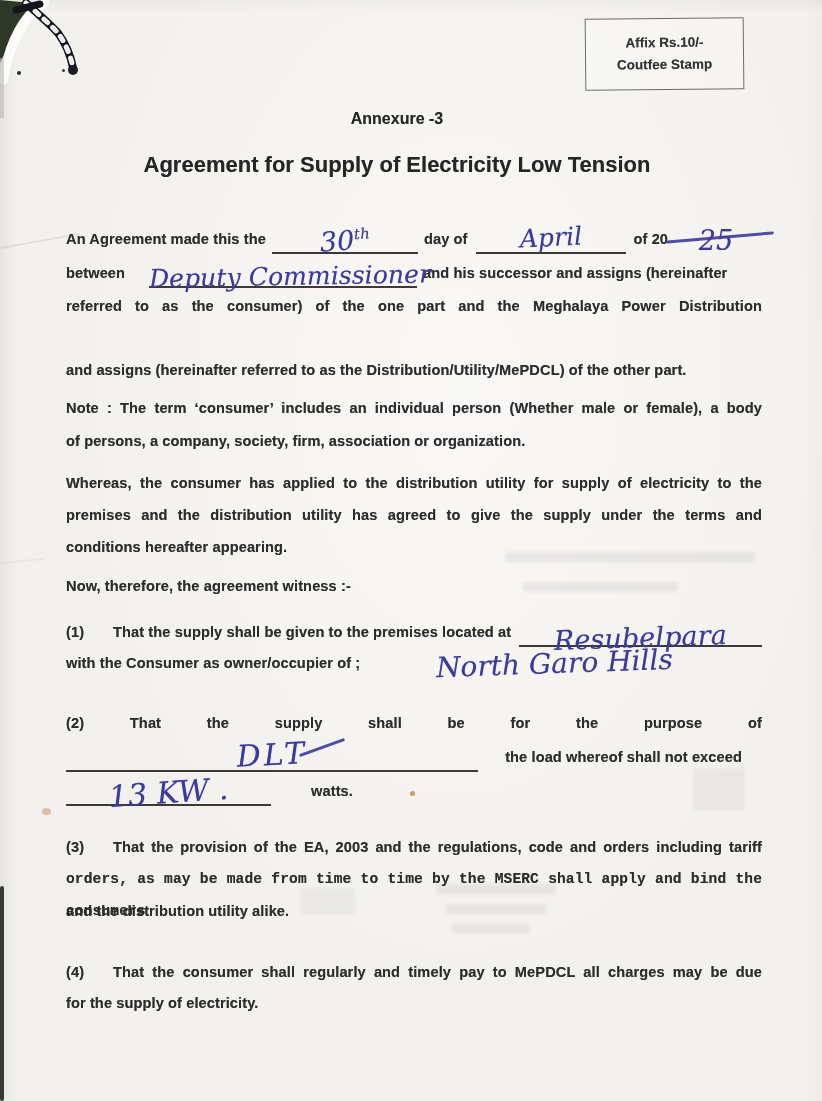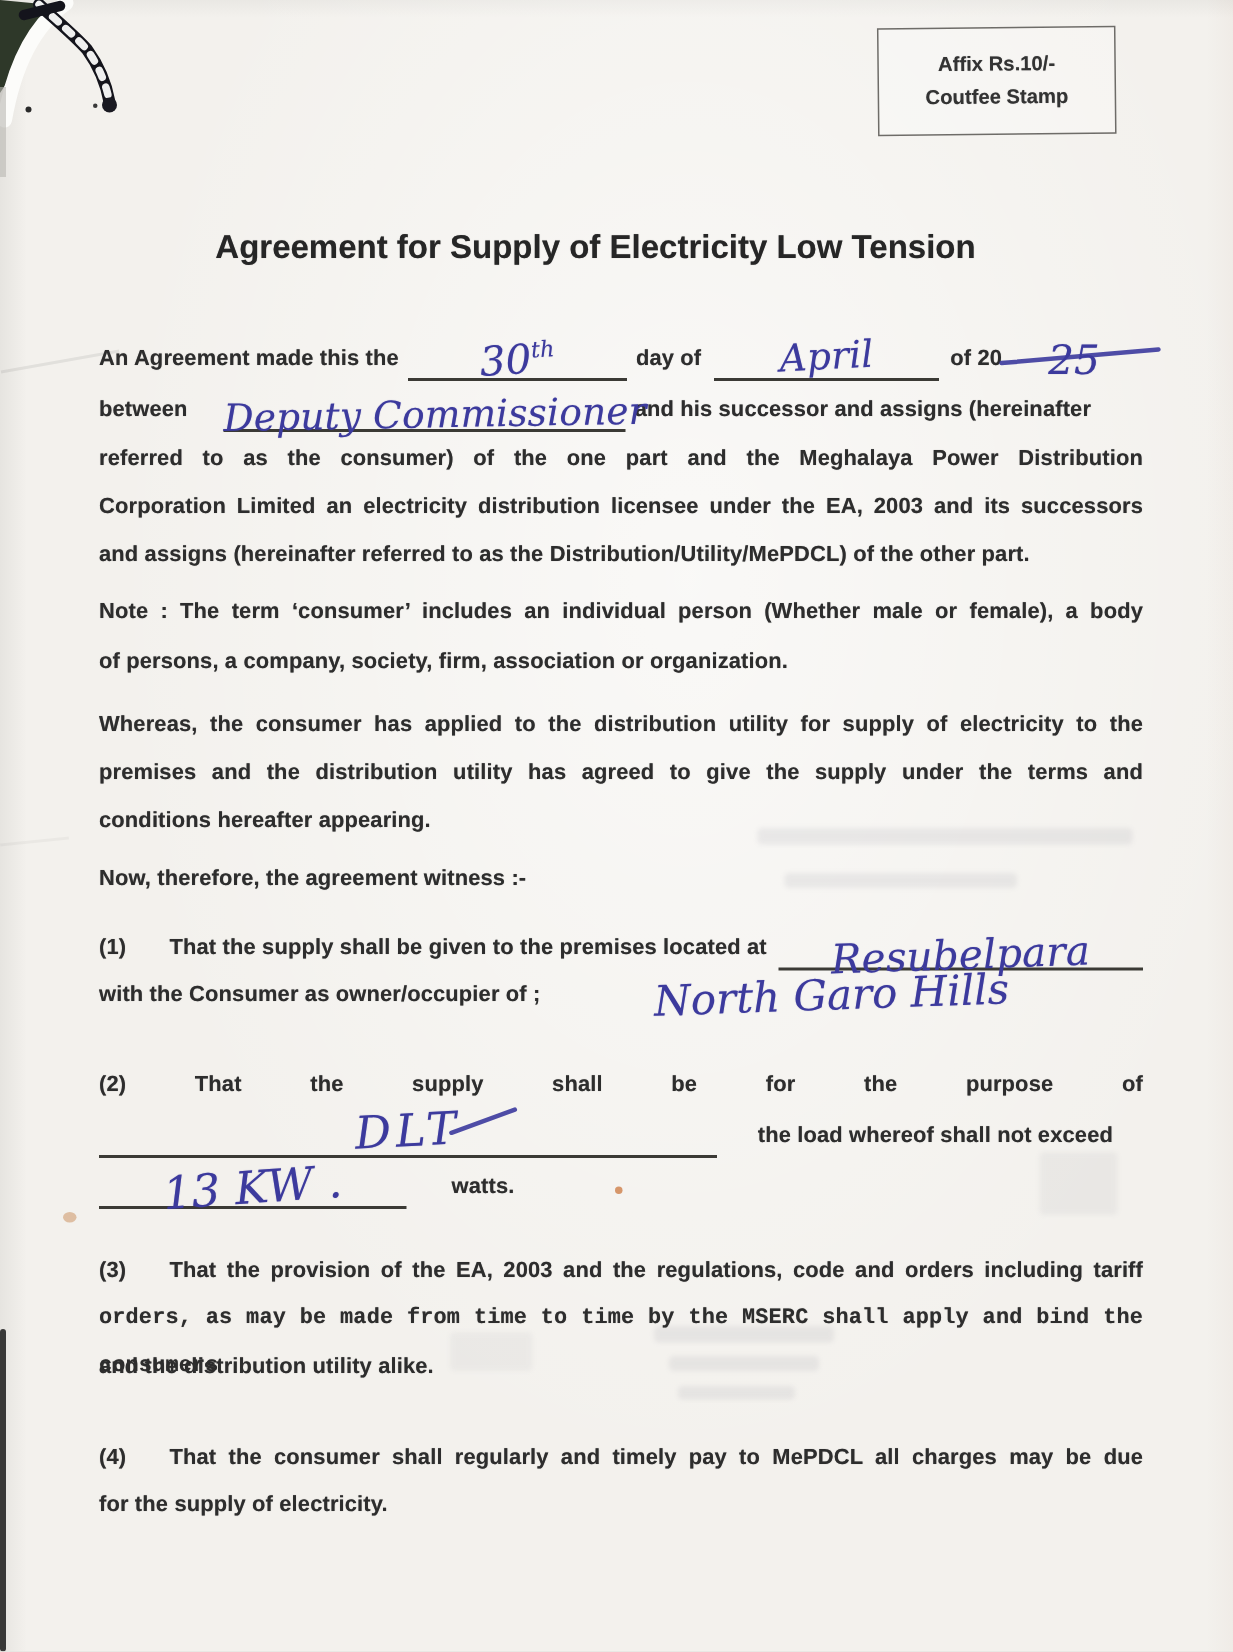--- a/index.html
+++ b/index.html
@@ -89,20 +89,21 @@
   <div class="artifact ghost" style="left:446px;top:904px;width:100px;height:10px;"></div>
   <div class="artifact ghost" style="left:452px;top:924px;width:78px;height:9px;"></div>
   <div class="artifact ghost" style="left:693px;top:768px;width:52px;height:42px;opacity:.09;"></div>
   <div class="artifact ghost" style="left:300px;top:888px;width:55px;height:26px;opacity:.08;"></div>
 
   <div class="stamp">
     <div>Affix Rs.10/-</div>
     <div>Coutfee Stamp</div>
   </div>
 
+  <div class="title" style="top:110px;font-size:16px;">Annexure -3</div>
   <div class="title" style="top:152px;font-size:22px;">Agreement for Supply of Electricity Low Tension</div>
 
   <div class="print flexline" style="top:222px;">
     <span>An Agreement made this the</span>
     <span class="blank" style="width:146px;margin:0 6px;">
       <span class="hand" style="font-size:27px;bottom:-2px;transform:rotate(-4deg);"><span>30</span><sup>th</sup></span>
     </span>
     <span>day of</span>
     <span class="blank" style="width:150px;margin:0 8px;">
       <span class="hand" style="font-size:25px;transform:rotate(-3deg);">April</span>
@@ -116,21 +117,20 @@
 
   <div class="print flexline" style="top:256px;">
     <span>between</span>
     <span class="blank" style="width:268px;margin:0 6px 0 24px;">
       <span class="hand" style="font-size:25px;bottom:-3px;transform:rotate(-1deg);">Deputy Commissioner</span>
     </span>
     <span>and his successor and assigns (hereinafter</span>
   </div>
 
   <div class="print just" style="top:290px;">referred to as the consumer) of the one part and the Meghalaya Power Distribution</div>
-  <div class="print just" style="top:322px;">Corporation Limited an electricity distribution licensee under the EA, 2003 and its successors</div>
   <div class="print" style="top:354px;">and assigns (hereinafter referred to as the Distribution/Utility/MePDCL) of the other part.</div>
 
   <div class="print just" style="top:392px;">Note : The term ‘consumer’ includes an individual person (Whether male or female), a body</div>
   <div class="print" style="top:425px;">of persons, a company, society, firm, association or organization.</div>
 
   <div class="print just" style="top:467px;">Whereas, the consumer has applied to the distribution utility for supply of electricity to the</div>
   <div class="print just" style="top:499px;">premises and the distribution utility has agreed to give the supply under the terms and</div>
   <div class="print" style="top:531px;">conditions hereafter appearing.</div>
 
   <div class="print" style="top:570px;">Now, therefore, the agreement witness :-</div>
@@ -161,21 +161,21 @@
     <span class="blank" style="width:412px;">
       <span class="hand" style="font-size:30px;bottom:0;letter-spacing:3px;transform:rotate(-3deg);">DLT</span>
       <span class="stroke-line" style="left:232px;width:48px;top:6px;transform:rotate(-20deg);height:2.5px;"></span>
     </span>
     <span class="grow" style="text-align:right;padding-right:20px;">the load whereof shall not exceed</span>
   </div>
   <div class="print flexline" style="top:774px;">
     <span class="blank" style="width:205px;">
       <span class="hand" style="font-size:30px;bottom:-4px;transform:rotate(-4deg);">13 KW .</span>
     </span>
-    <span style="margin-left:30px;">watts.</span>
+    <span style="margin-left:40px;">watts.</span>
   </div>
 
   <div class="print flexline" style="top:830px;">
     <span class="num">(3)</span>
     <span class="grow just">That the provision of the EA, 2003 and the regulations, code and orders including tariff</span>
   </div>
   <div class="print just" style="top:863px;font-family:Liberation Mono, monospace;">orders, as may be made from time to time by the MSERC shall apply and bind the consumers</div>
   <div class="print" style="top:895px;">and the distribution utility alike.</div>
 
   <div class="print flexline" style="top:955px;">

